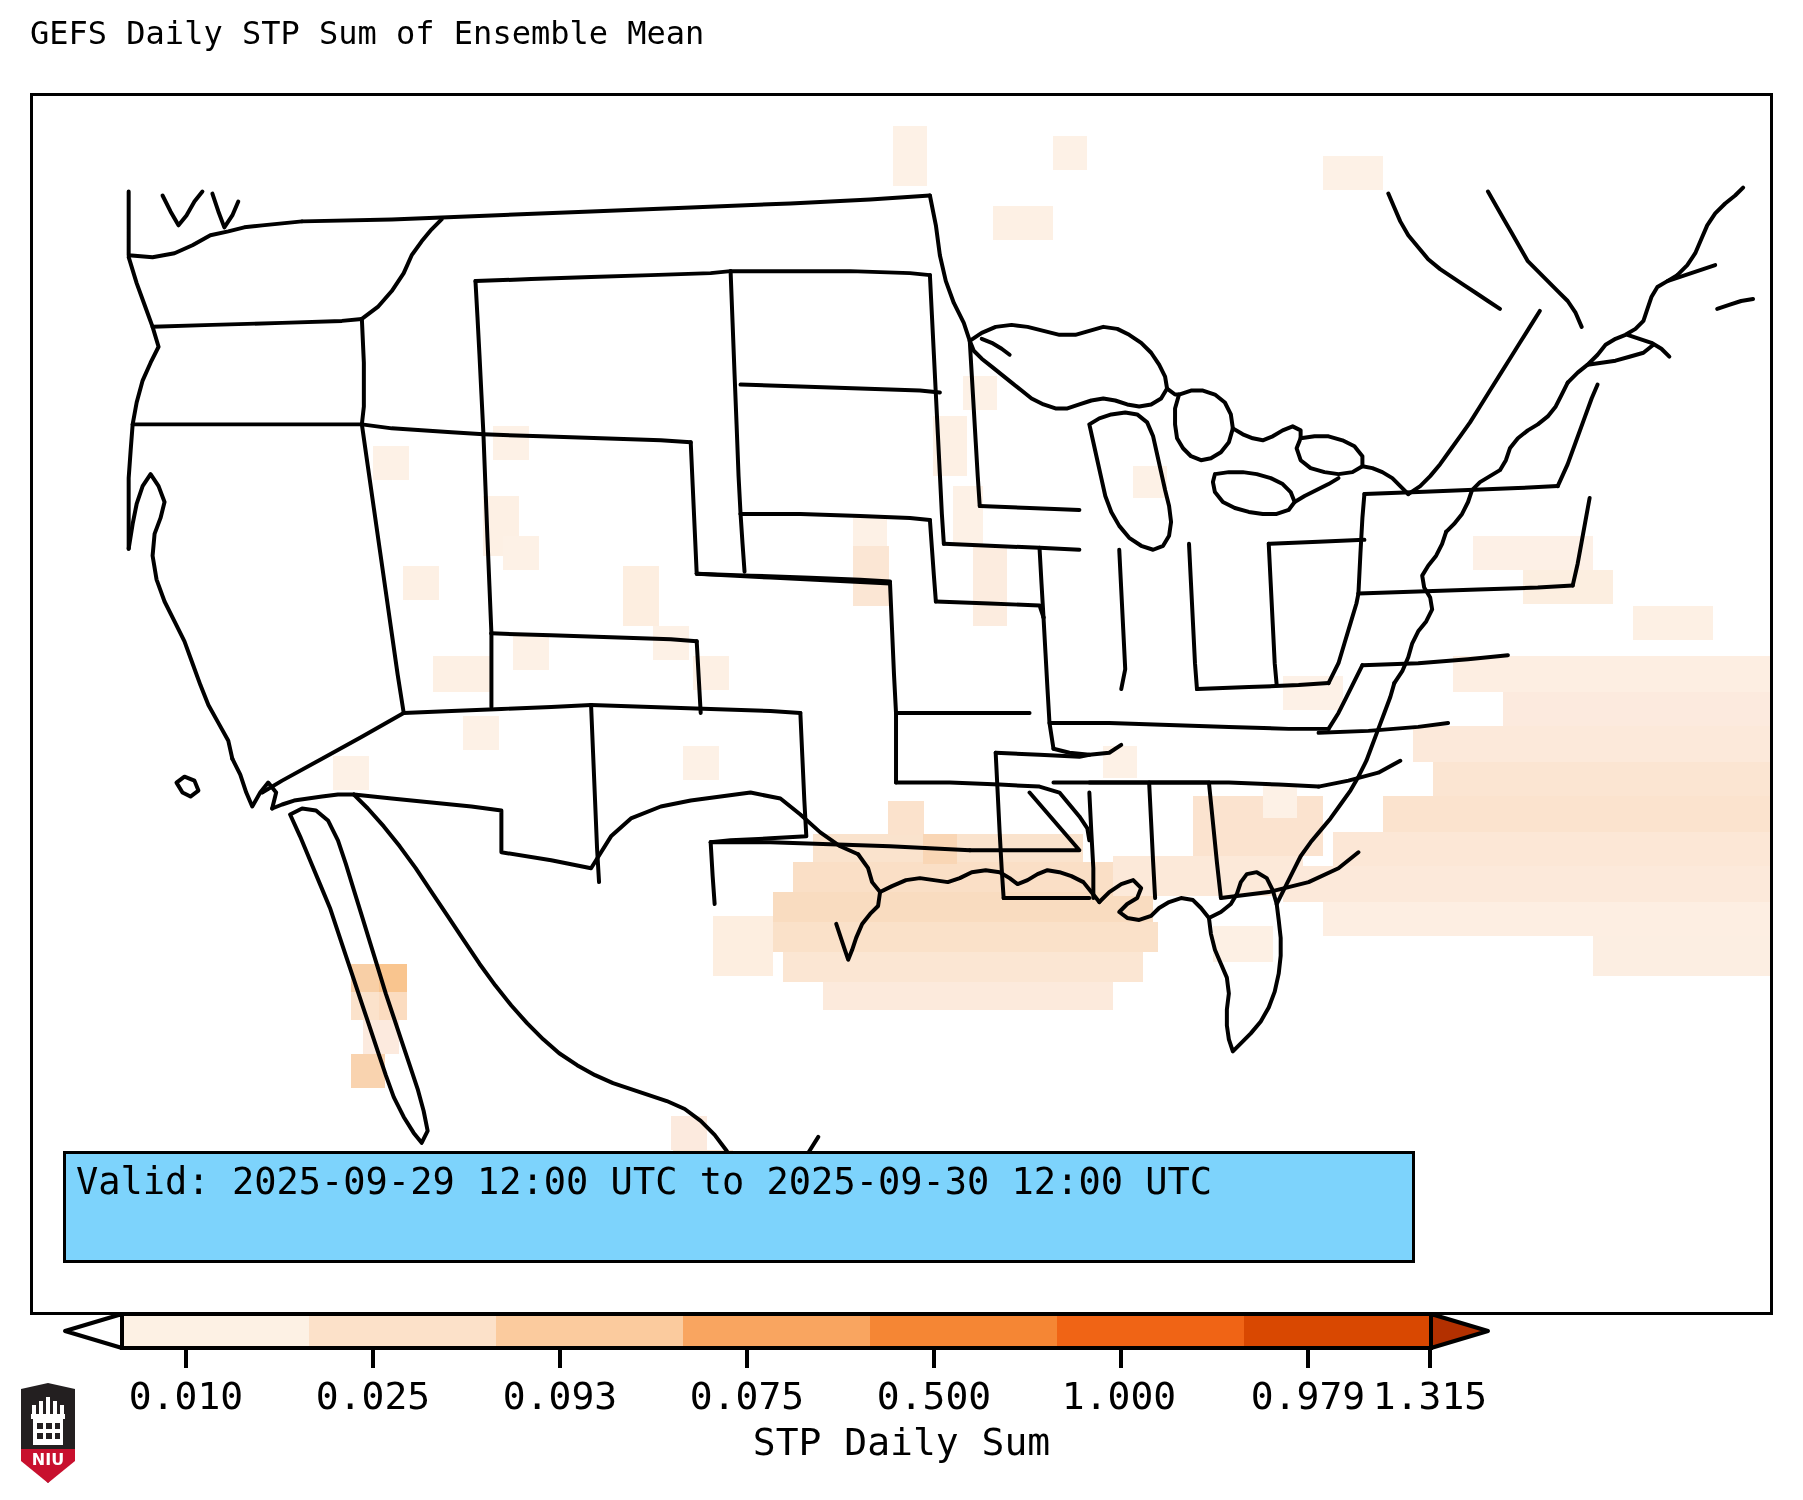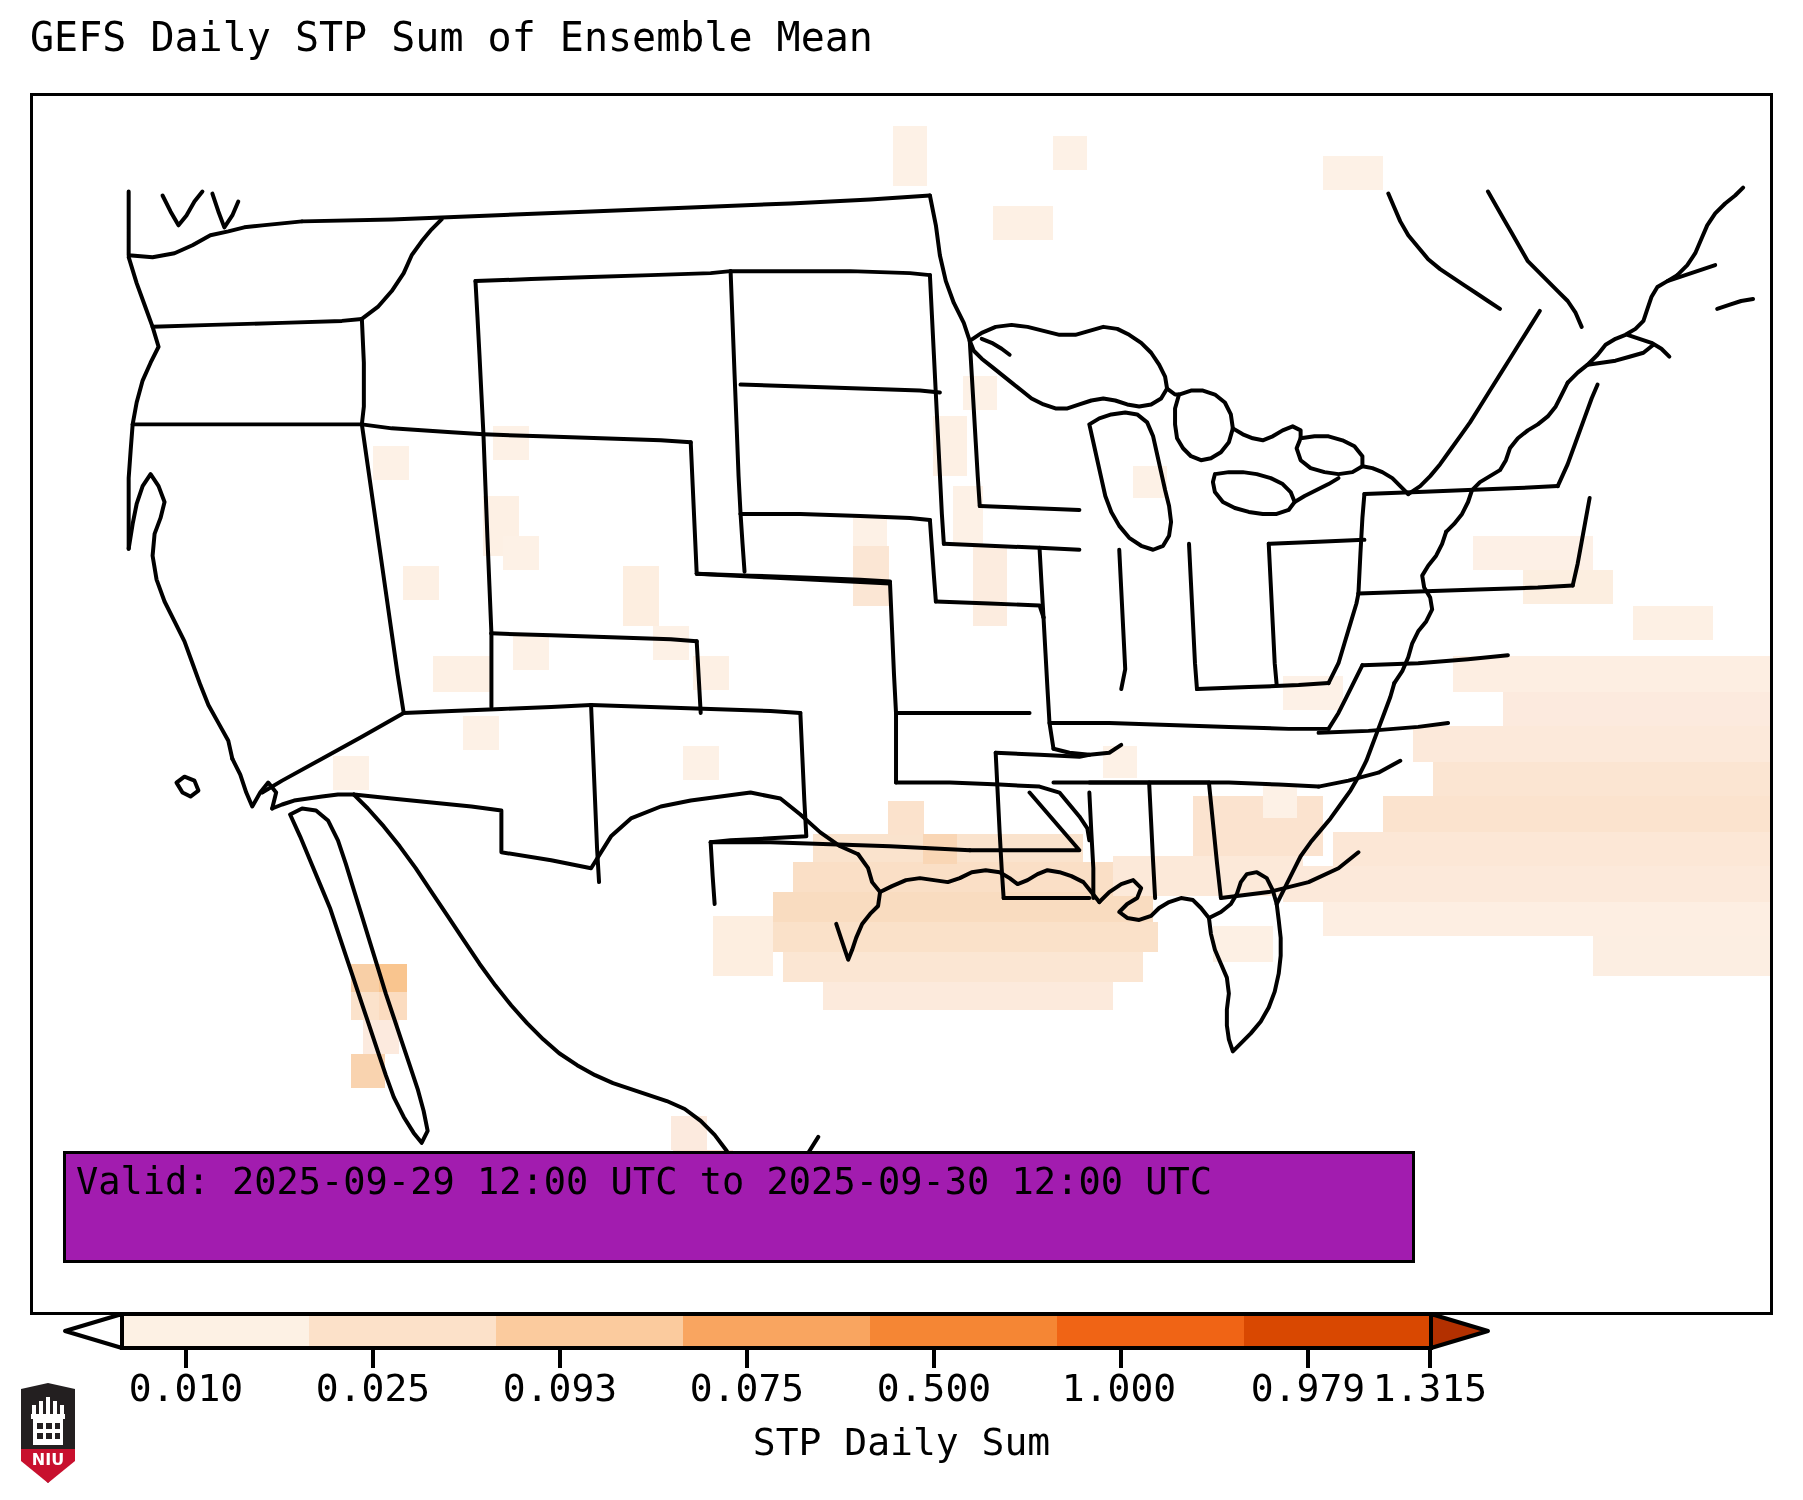--- a/index.html
+++ b/index.html
@@ -1,42 +1,42 @@
 <!DOCTYPE html>
 <html><head>
 <meta charset="utf-8">
 <style>
   html,body{margin:0;padding:0;background:#ffffff;}
   body{width:1803px;height:1500px;position:relative;overflow:hidden;
        font-family:"DejaVu Sans Mono","Liberation Mono",monospace;color:#000;}
 
-  #title{position:absolute;left:30px;top:14px;font-size:40px;letter-spacing:0px;
+  #title{position:absolute;left:30px;top:14px;font-size:32px;letter-spacing:0px;
          white-space:pre;font-family:"DejaVu Sans Mono","Liberation Mono",monospace;}
 
   
   #map-frame{position:absolute;left:30px;top:93px;width:1743px;height:1222px;
              border:3px solid #000;background:#ffffff;box-sizing:border-box;overflow:hidden;}
   #map-svg{position:absolute;left:0;top:0;width:100%;height:100%;display:block;}
   #data-layer{position:absolute;left:0;top:0;width:100%;height:100%;}
   .cell{position:absolute;}
 
   
   #info-box{position:absolute;left:63px;top:1151px;width:1352px;height:112px;
-            background:#a21caf;border:3px solid #000;box-sizing:border-box;z-index:40;}
+            background:#7dd3fc;border:3px solid #000;box-sizing:border-box;z-index:40;}
   #info-box .line{position:absolute;left:10px;font-size:37px;white-space:pre;
                   font-family:"DejaVu Sans Mono","Liberation Mono",monospace;}
   #info-line-1{top:6px;}
   #info-line-2{top:52px;}
 
   
   #cb-wrap{position:absolute;left:0;top:1300px;width:1803px;height:70px;z-index:45;}
   #cb-svg{display:block;}
   #cb-ticklabels{position:absolute;left:0;top:1366px;width:1803px;height:48px;z-index:45;}
   .cb-tick-label{position:absolute;font-size:38px;white-space:pre;text-align:center;
-                 font-family:"DejaVu Sans Mono","Liberation Mono",monospace;}
+                 font-family:"DejaVu Sans Mono","Liberation Mono",monospace;margin-top:8px;}
   #cb-axis-label{position:absolute;top:1420px;left:0;width:1803px;text-align:center;
                  font-size:38px;white-space:pre;z-index:45;
                  font-family:"DejaVu Sans Mono","Liberation Mono",monospace;}
 
   
   #niu-logo{position:absolute;left:17px;top:1383px;width:62px;height:100px;z-index:50;}
 </style>
 </head>
 <body>
 

